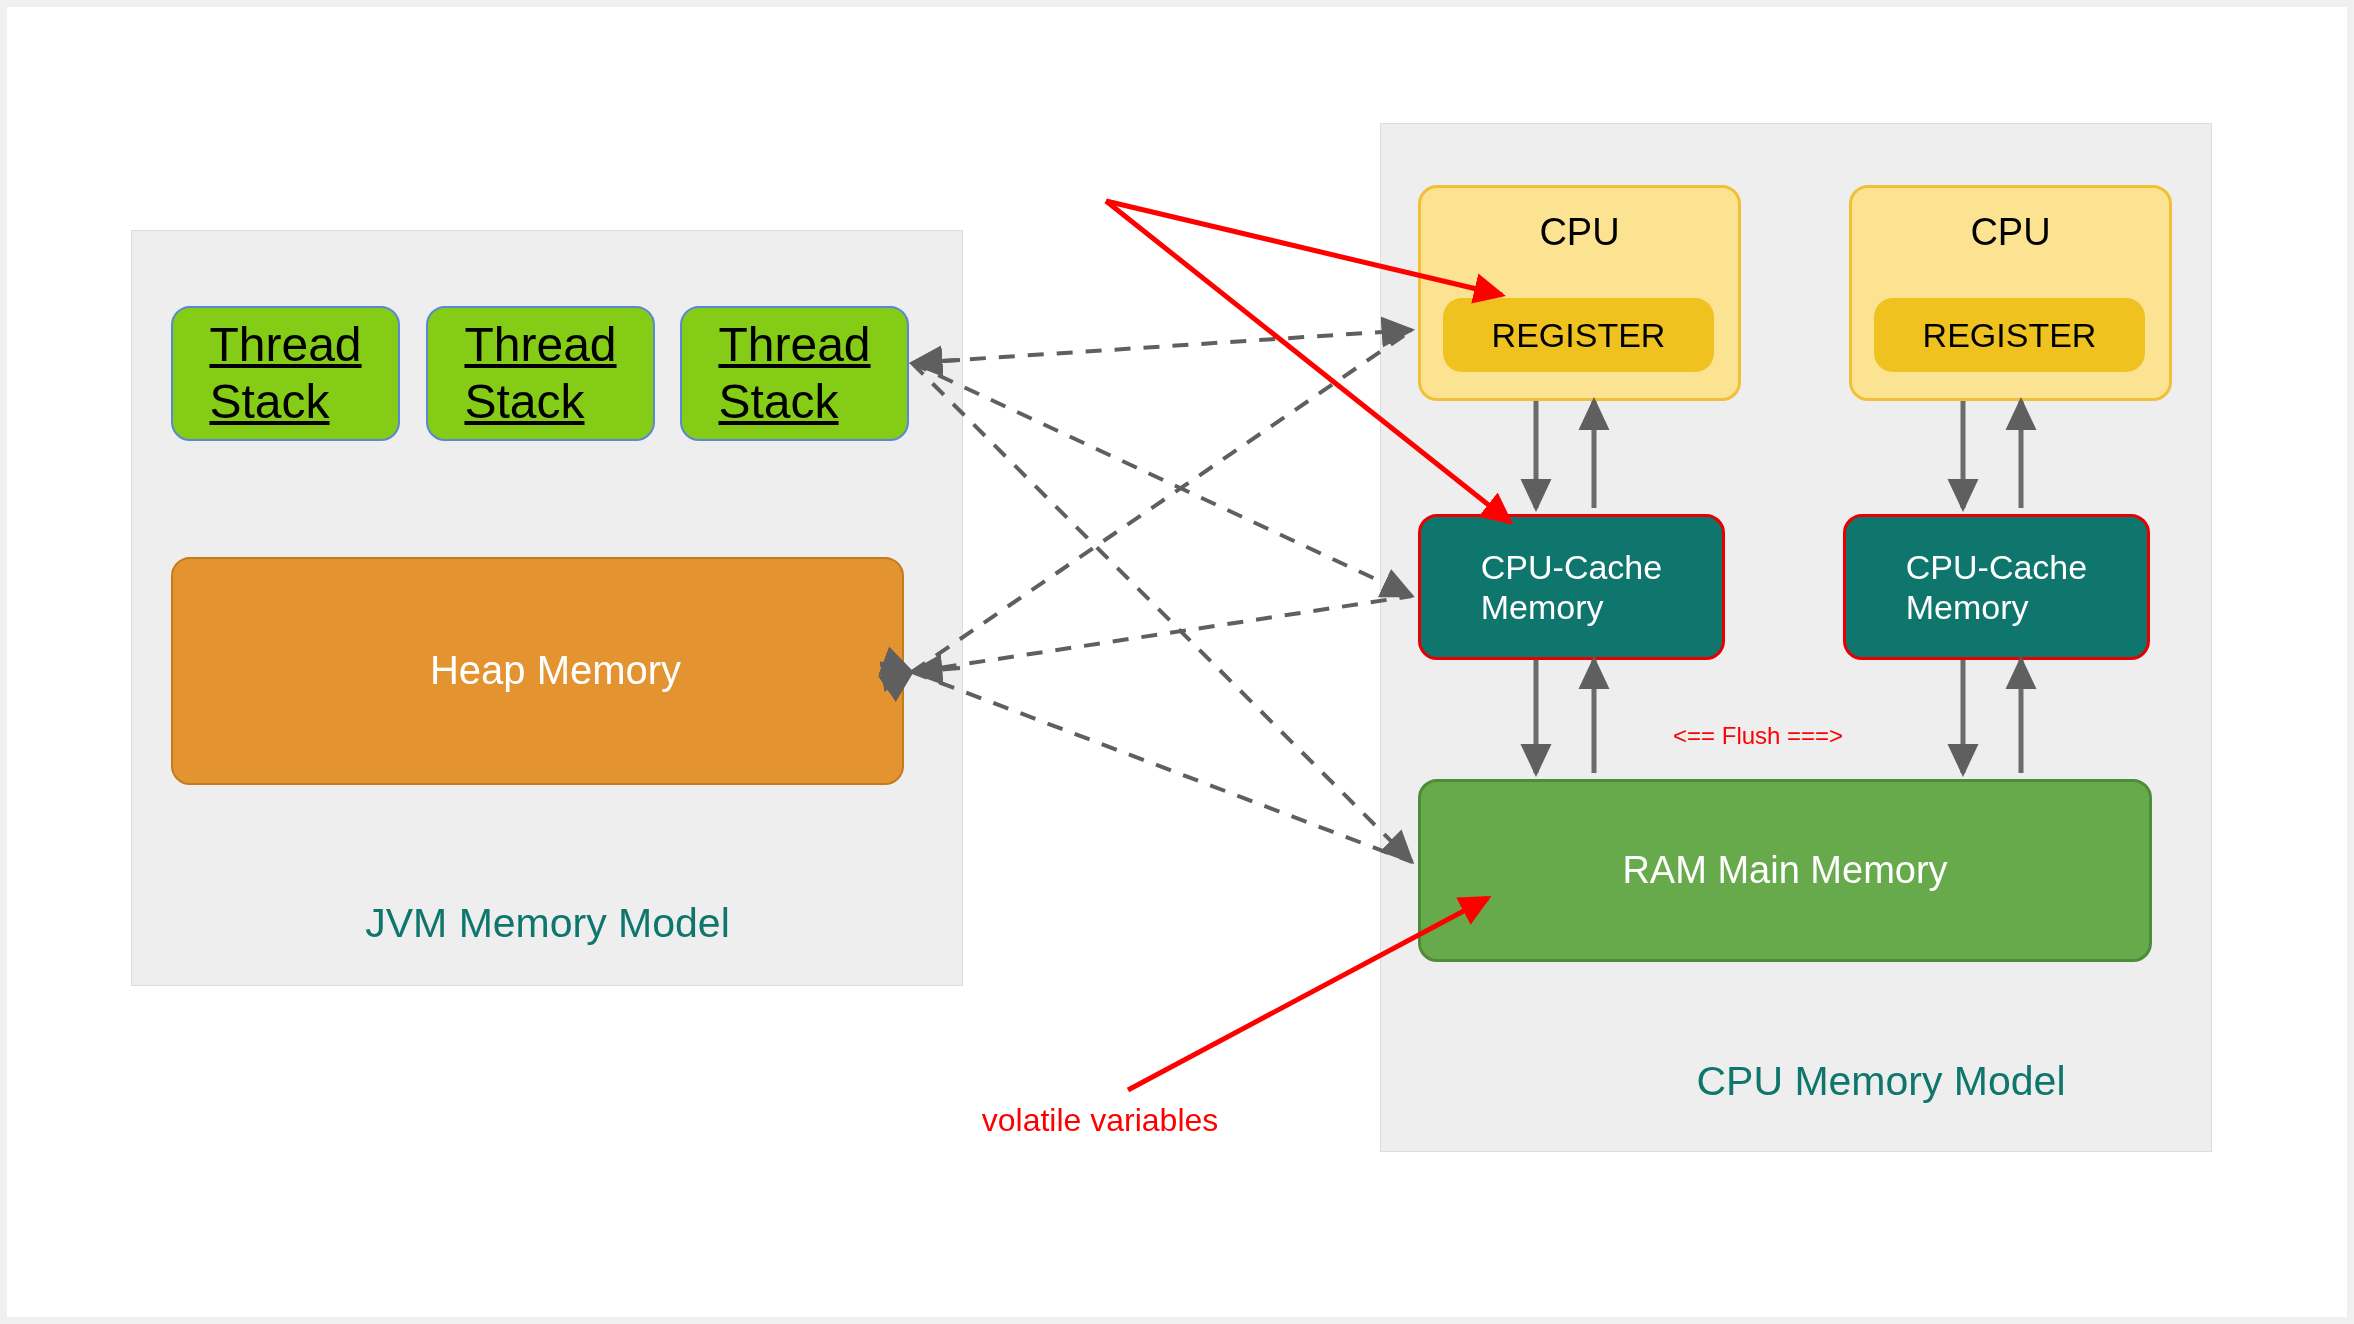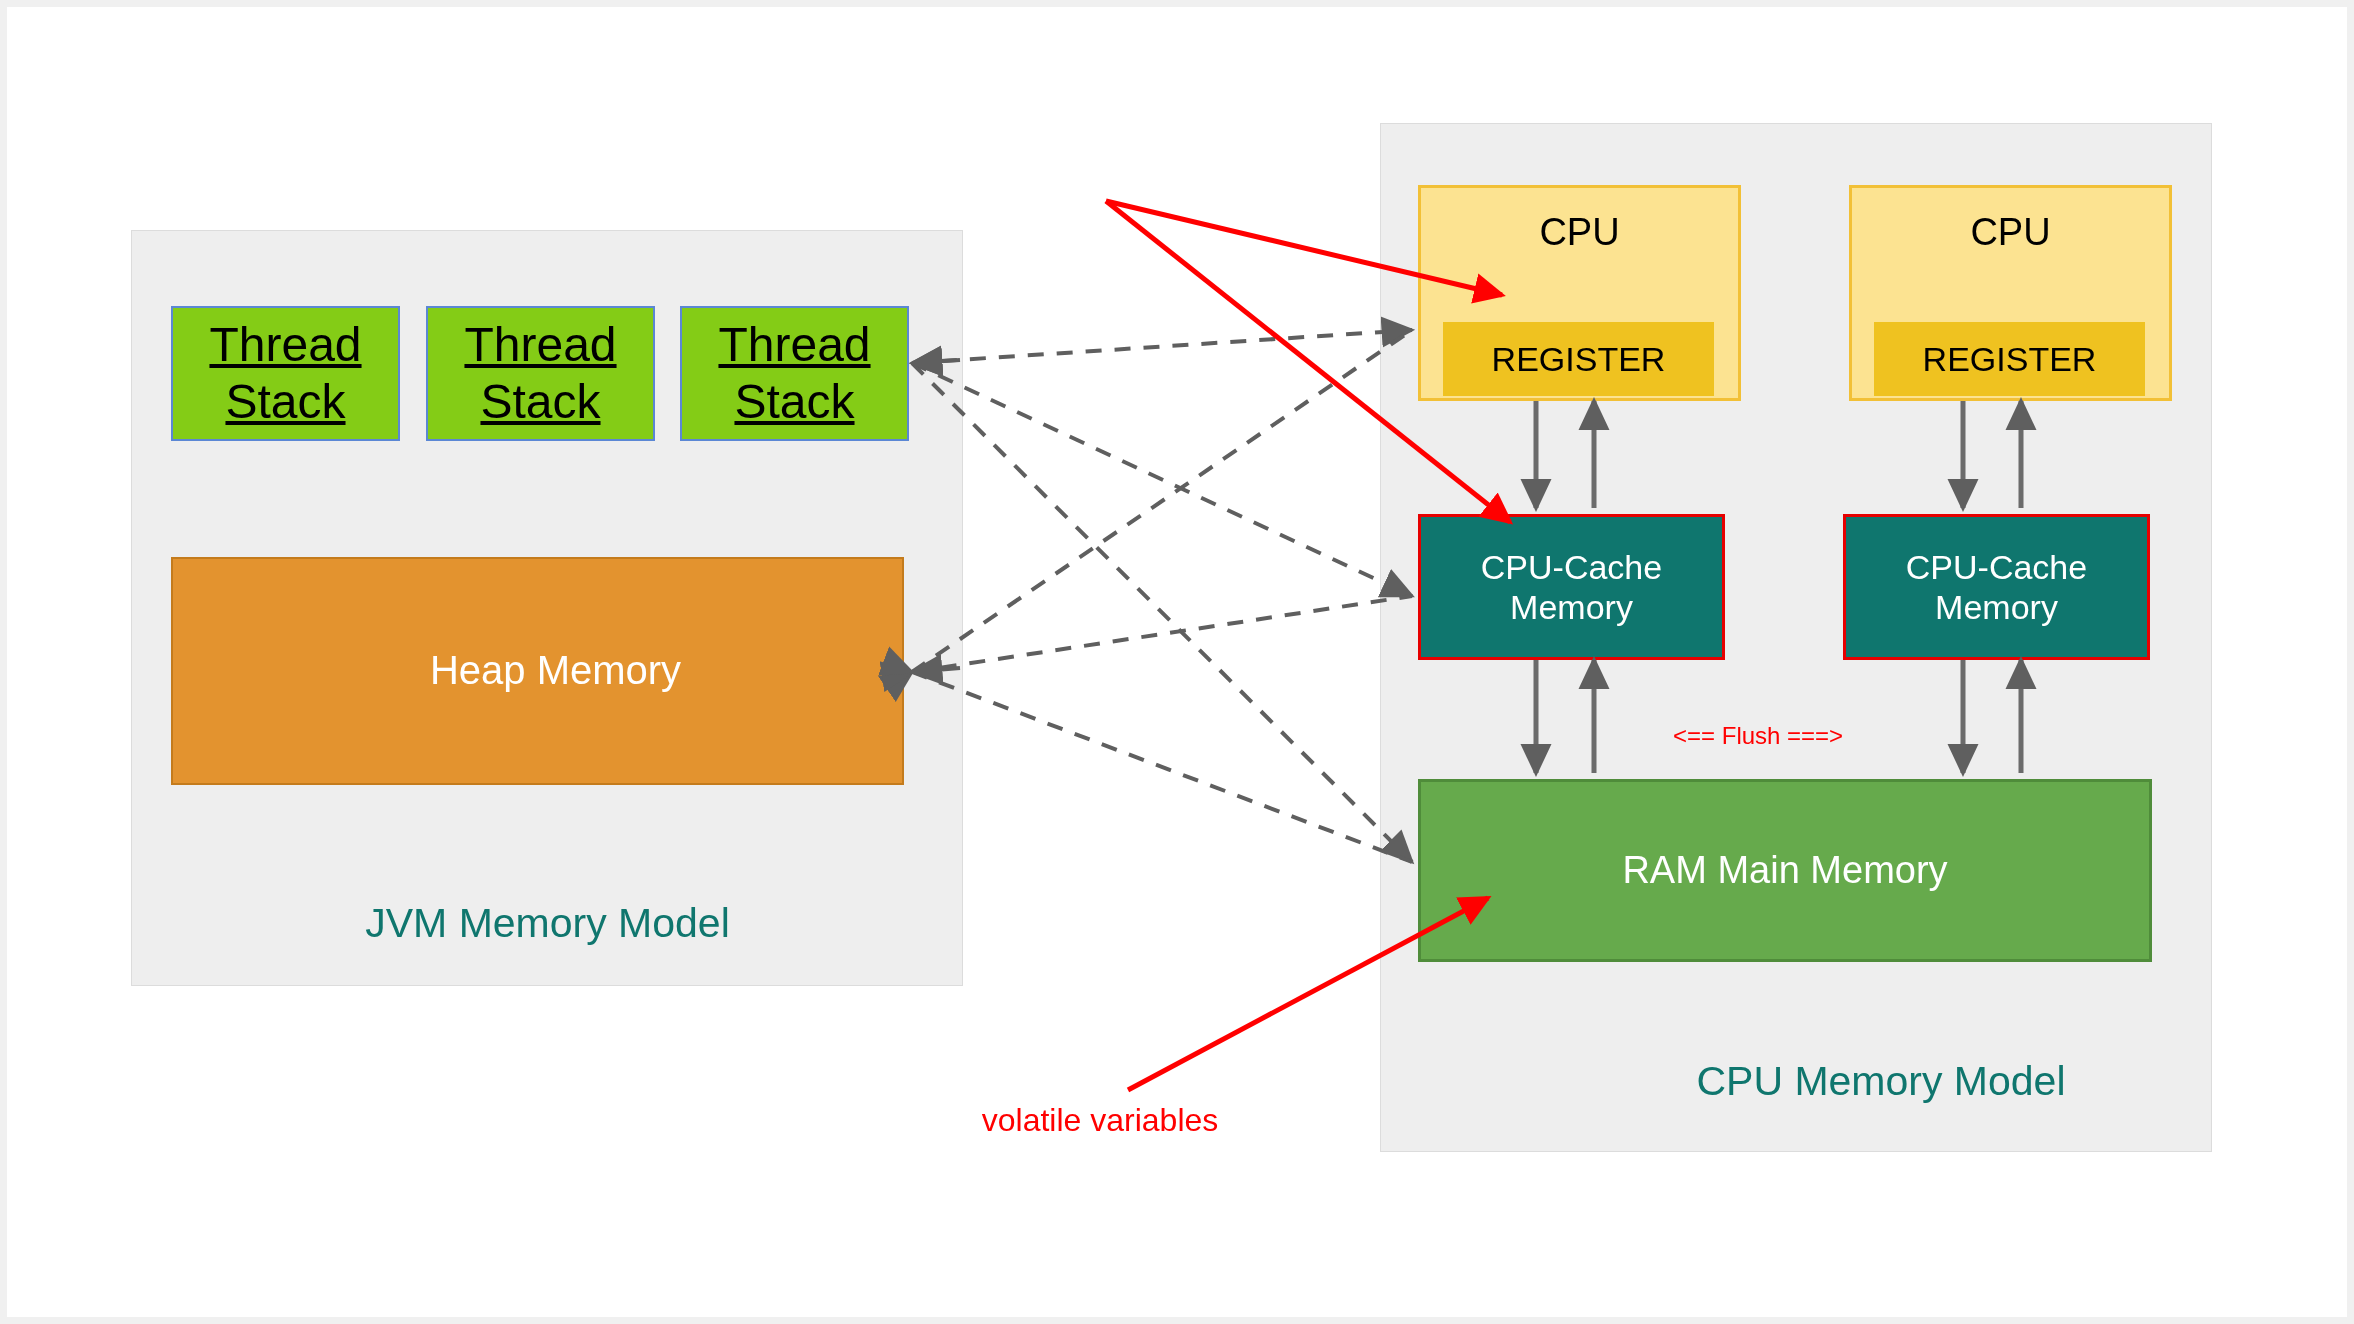--- a/index.html
+++ b/index.html
@@ -38,22 +38,23 @@
     font-size: 41px;
     white-space: nowrap;
     text-align: center;
   }
   .box {
     position: absolute;
     box-sizing: border-box;
     display: flex;
     align-items: center;
     justify-content: center;
-    text-align: center;
+    text-align: left;
     line-height: 1.18;
+    border-radius: 19px;
   }
   .thread-stack {
     background: #84cc16;
     border: 2px solid #5b87d4;
     color: #000000;
     font-size: 48px;
     text-decoration: underline;
   }
   .heap {
     background: #e3932f;
@@ -68,21 +69,20 @@
     color: #000000;
     font-size: 38px;
     align-items: flex-start;
     padding-top: 22px;
   }
   .register {
     background: #efc220;
     border: none;
     color: #000000;
     font-size: 34px;
-    margin-top: 24px;
   }
   .cache {
     background: #0f766e;
     border: 3px solid #e60000;
     color: #ffffff;
     font-size: 34px;
   }
   .ram {
     background: #66aa4c;
     border: 3px solid #4f8c3a;

